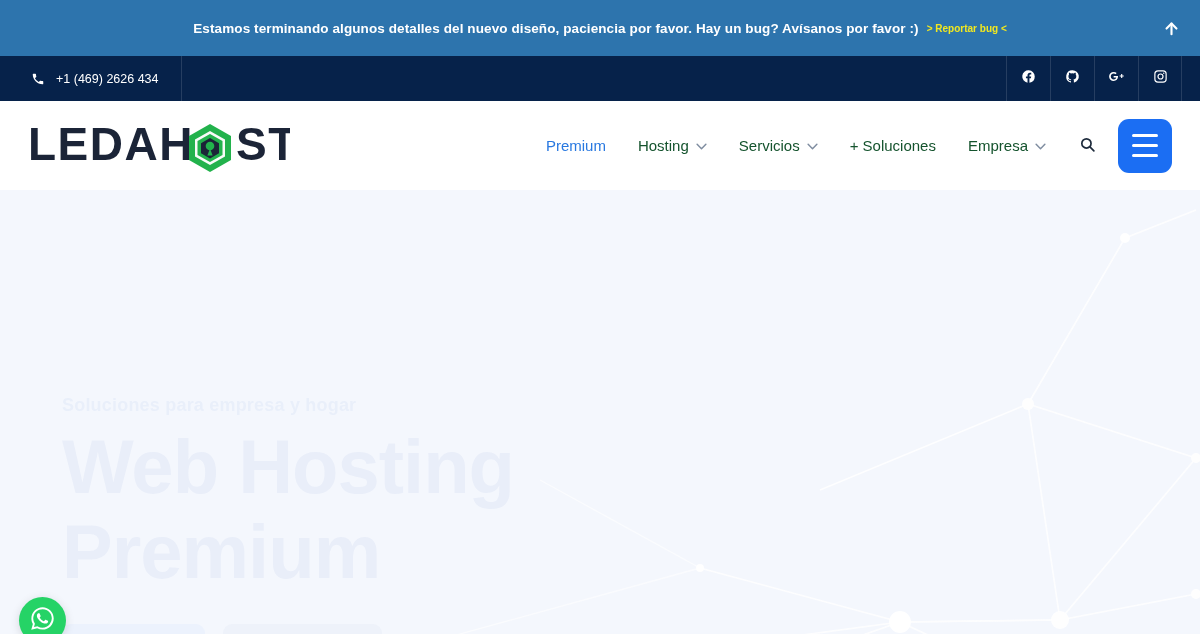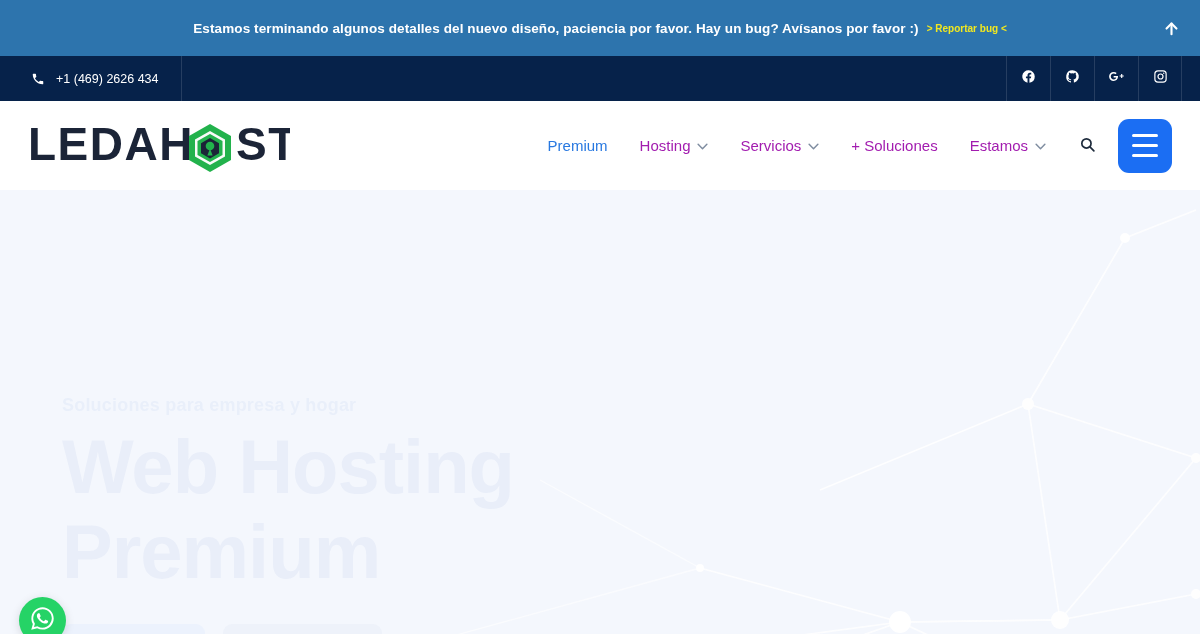--- a/index.html
+++ b/index.html
@@ -108,21 +108,21 @@
     gap:0;
     list-style:none;
   }
   .nav li{ display:flex; align-items:center; }
   .nav-link{
     display:inline-flex;
     align-items:center;
     gap:7px;
     padding:0 16px;
     font-size:15px;
-    color:#a21caf;
+    color:#14532d;
     text-decoration:none;
     white-space:nowrap;
   }
   .nav-link.active{ color:#2878e0; }
   .caret{
     display:inline-block;
     color:#7f8da0;
     font-size:11px;
     line-height:1;
     transform:translateY(1px);
@@ -342,21 +342,21 @@
           </span>
         </a>
       </li>
       <li>
         <a href="#" class="nav-link">
           <span>+ Soluciones</span>
         </a>
       </li>
       <li>
         <a href="#" class="nav-link">
-          <span>Estamos</span>
+          <span>Empresa</span>
           <span class="caret">
             <svg width="11" height="7" viewBox="0 0 12 8" fill="none" stroke="currentColor" stroke-width="1.7" stroke-linecap="round" stroke-linejoin="round">
                 <polyline points="1,1.5 6,6.5 11,1.5"></polyline>
               </svg>
           </span>
         </a>
       </li>
     </ul>
 
     <button class="search-btn">

